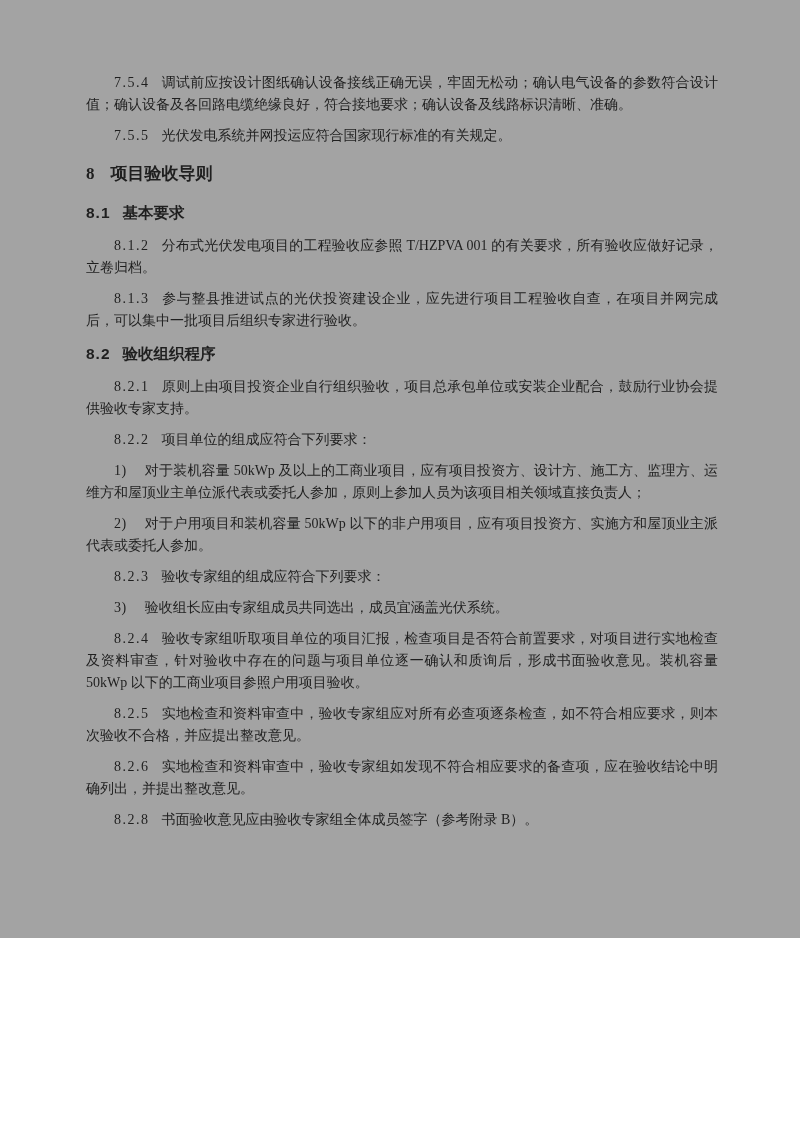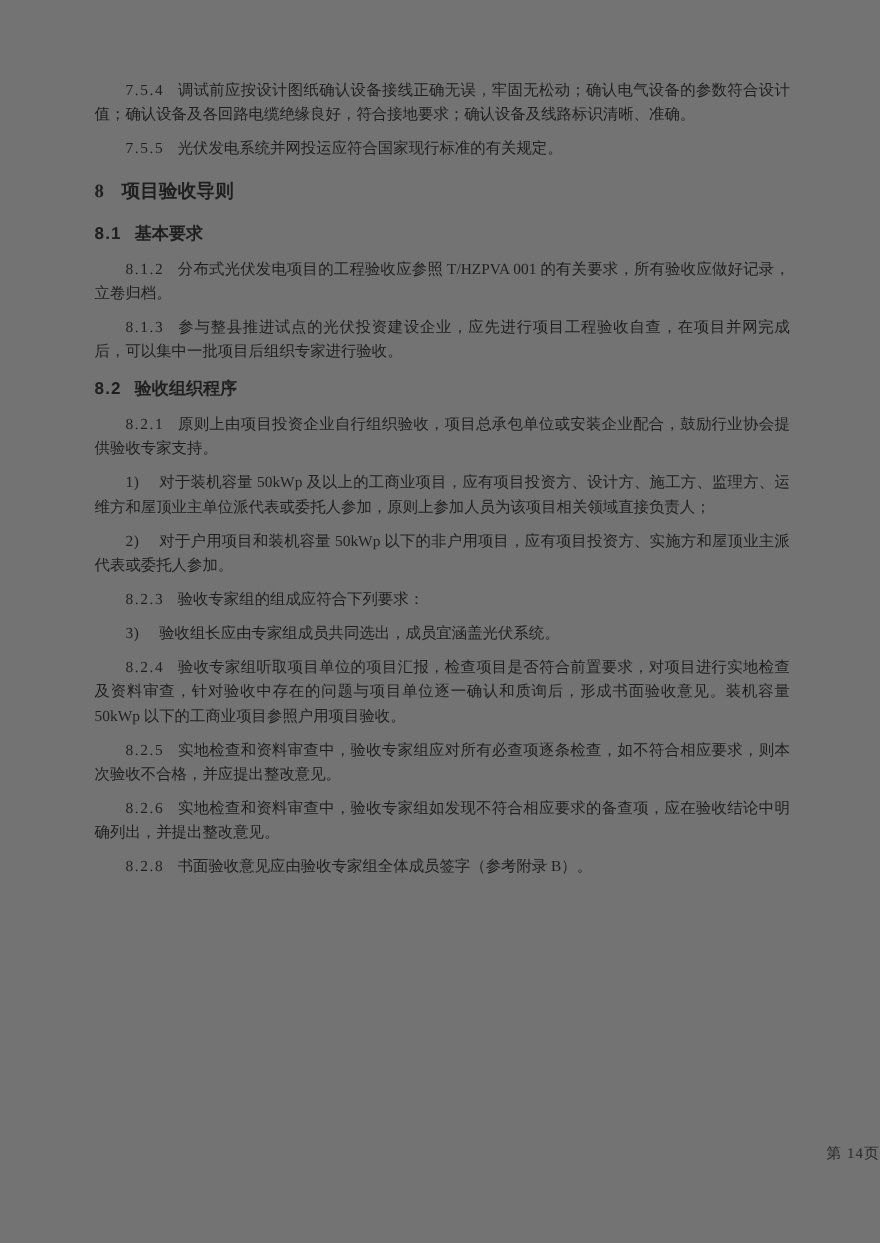--- a/index.html
+++ b/index.html
@@ -1,22 +1,22 @@
 <!DOCTYPE html>
 <html><head>
 <meta charset="utf-8">
 <style>
   * { margin: 0; padding: 0; box-sizing: border-box; }
   html, body { background: #ffffff; }
   .page {
     position: relative;
     width: 800px;
-    height: 1130px;
+    height: 938px;
     margin: 0 auto;
-    background: #737373;
+    background: #a3a3a3;
     color: #1f1f1f;
     font-family: "Liberation Serif", "DejaVu Serif", serif;
     overflow: hidden;
   }
   .content {
     position: absolute;
     left: 86px;
     top: 72px;
     width: 632px;
   }
@@ -76,20 +76,21 @@
 <div class="page">
   <div class="content" id="doc-body">
       <p class="clause"><span class="num">7.5.4</span><span class="txt">调试前应按设计图纸确认设备接线正确无误，牢固无松动；确认电气设备的参数符合设计值；确认设备及各回路电缆绝缘良好，符合接地要求；确认设备及线路标识清晰、准确。</span></p>
       <p class="clause"><span class="num">7.5.5</span><span class="txt">光伏发电系统并网投运应符合国家现行标准的有关规定。</span></p>
       <h1 class="chapter"><span class="num">8</span><span class="txt">项目验收导则</span></h1>
       <h2 class="section"><span class="num">8.1</span><span class="txt">基本要求</span></h2>
       <p class="clause"><span class="num">8.1.2</span><span class="txt">分布式光伏发电项目的工程验收应参照 T/HZPVA 001 的有关要求，所有验收应做好记录，立卷归档。</span></p>
       <p class="clause"><span class="num">8.1.3</span><span class="txt">参与整县推进试点的光伏投资建设企业，应先进行项目工程验收自查，在项目并网完成后，可以集中一批项目后组织专家进行验收。</span></p>
       <h2 class="section"><span class="num">8.2</span><span class="txt">验收组织程序</span></h2>
       <p class="clause"><span class="num">8.2.1</span><span class="txt">原则上由项目投资企业自行组织验收，项目总承包单位或安装企业配合，鼓励行业协会提供验收专家支持。</span></p>
+      <p class="clause"><span class="num">8.2.2</span><span class="txt">项目单位的组成应符合下列要求：</span></p>
       <p class="list"><span class="num">1)</span><span class="txt">对于装机容量 50kWp 及以上的工商业项目，应有项目投资方、设计方、施工方、监理方、运维方和屋顶业主单位派代表或委托人参加，原则上参加人员为该项目相关领域直接负责人；</span></p>
       <p class="list"><span class="num">2)</span><span class="txt">对于户用项目和装机容量 50kWp 以下的非户用项目，应有项目投资方、实施方和屋顶业主派代表或委托人参加。</span></p>
       <p class="clause"><span class="num">8.2.3</span><span class="txt">验收专家组的组成应符合下列要求：</span></p>
       <p class="list"><span class="num">3)</span><span class="txt">验收组长应由专家组成员共同选出，成员宜涵盖光伏系统。</span></p>
       <p class="clause"><span class="num">8.2.4</span><span class="txt">验收专家组听取项目单位的项目汇报，检查项目是否符合前置要求，对项目进行实地检查及资料审查，针对验收中存在的问题与项目单位逐一确认和质询后，形成书面验收意见。装机容量 50kWp 以下的工商业项目参照户用项目验收。</span></p>
       <p class="clause"><span class="num">8.2.5</span><span class="txt">实地检查和资料审查中，验收专家组应对所有必查项逐条检查，如不符合相应要求，则本次验收不合格，并应提出整改意见。</span></p>
       <p class="clause"><span class="num">8.2.6</span><span class="txt">实地检查和资料审查中，验收专家组如发现不符合相应要求的备查项，应在验收结论中明确列出，并提出整改意见。</span></p>
       <p class="clause"><span class="num">8.2.8</span><span class="txt">书面验收意见应由验收专家组全体成员签字（参考附录 B）。</span></p>
     </div>
   <div class="footer">第 14页</div>

